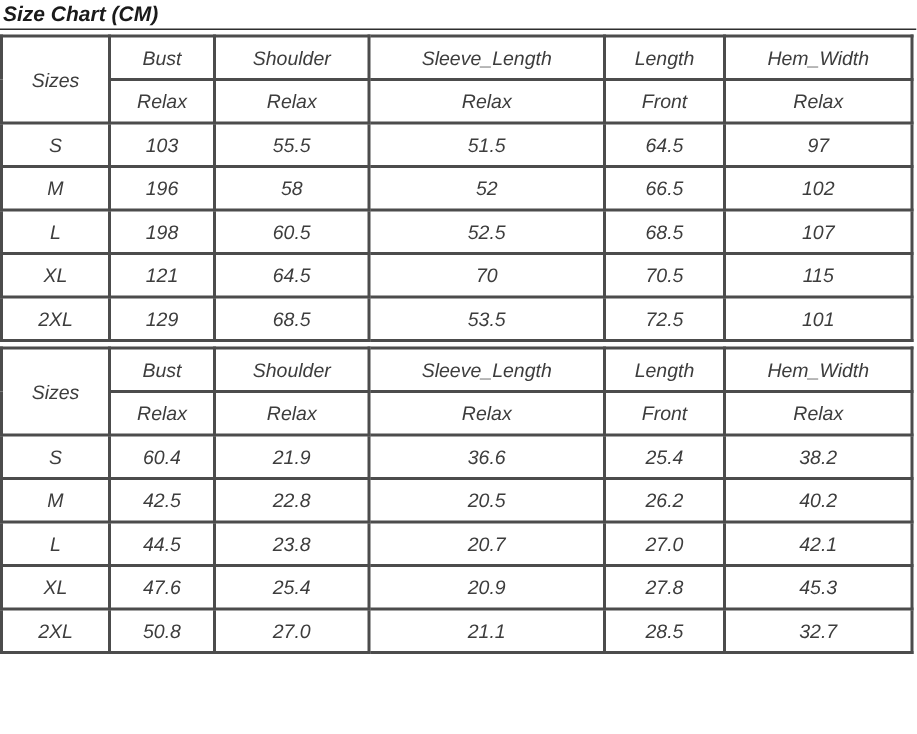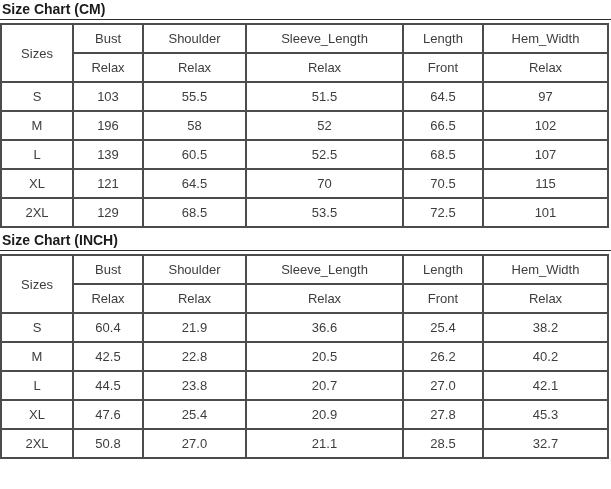--- a/index.html
+++ b/index.html
@@ -5,20 +5,21 @@
   * { box-sizing: border-box; }
   html, body {
     margin: 0;
     padding: 0;
     background: #ffffff;
     font-family: "Liberation Sans", "DejaVu Sans", sans-serif;
   }
   .sheet {
     width: 611px;
     background: #ffffff;
+    font-style: italic;
   }
   .sec-title {
     margin: 0;
     padding: 2px 0 3px 2px;
     font-size: 14px;
     line-height: 14px;
     font-weight: bold;
     color: #1a1a1a;
     border-bottom: 1px solid #2e2e2e;
   }
@@ -94,21 +95,21 @@
         <tr>
           <td>M</td>
           <td>196</td>
           <td>58</td>
           <td>52</td>
           <td>66.5</td>
           <td>102</td>
         </tr>
         <tr>
           <td>L</td>
-          <td>139</td>
+          <td>198</td>
           <td>60.5</td>
           <td>52.5</td>
           <td>68.5</td>
           <td>107</td>
         </tr>
         <tr>
           <td>XL</td>
           <td>121</td>
           <td>64.5</td>
           <td>70</td>
@@ -121,21 +122,20 @@
           <td>68.5</td>
           <td>53.5</td>
           <td>72.5</td>
           <td>101</td>
         </tr>
       </tbody>
     </table>
   </div>
 
   <div class="section">
-    <h3 class="sec-title">Size Chart (INCH)</h3>
     <table class="size-table">
       <colgroup>
         <col class="c0">
           <col class="c1">
           <col class="c2">
           <col class="c3">
           <col class="c4">
           <col class="c5">
       </colgroup>
       <tbody>

